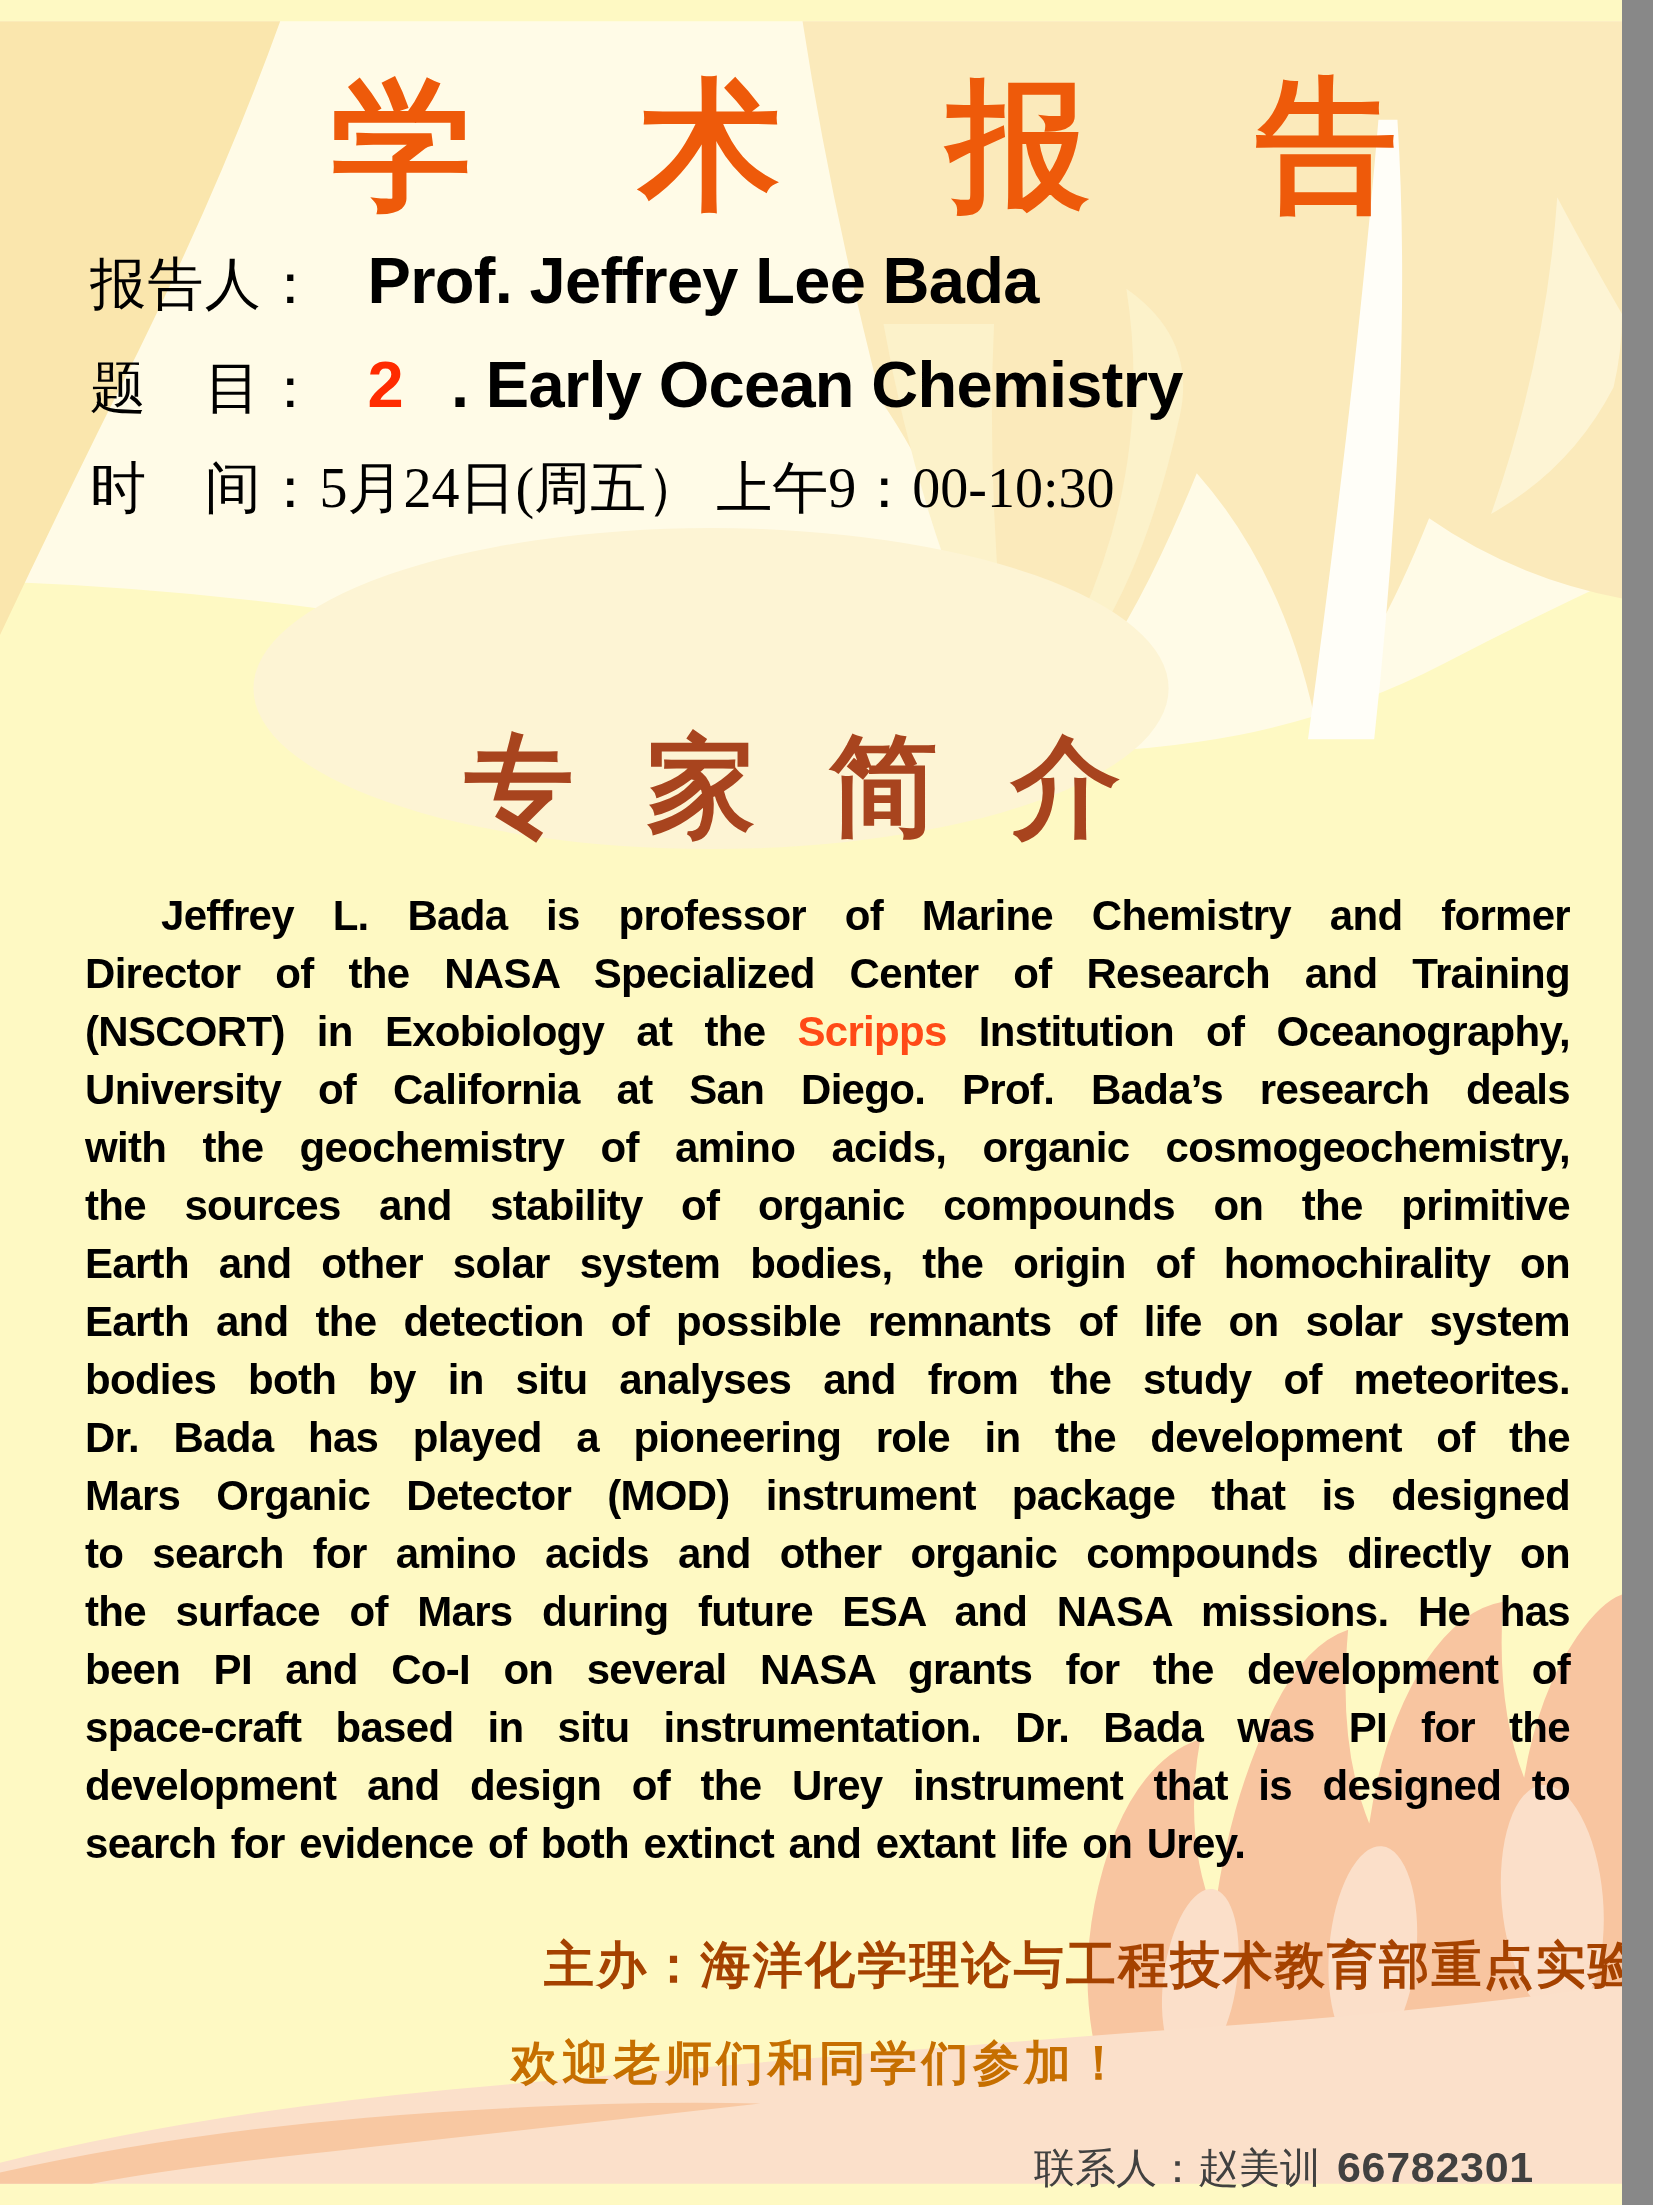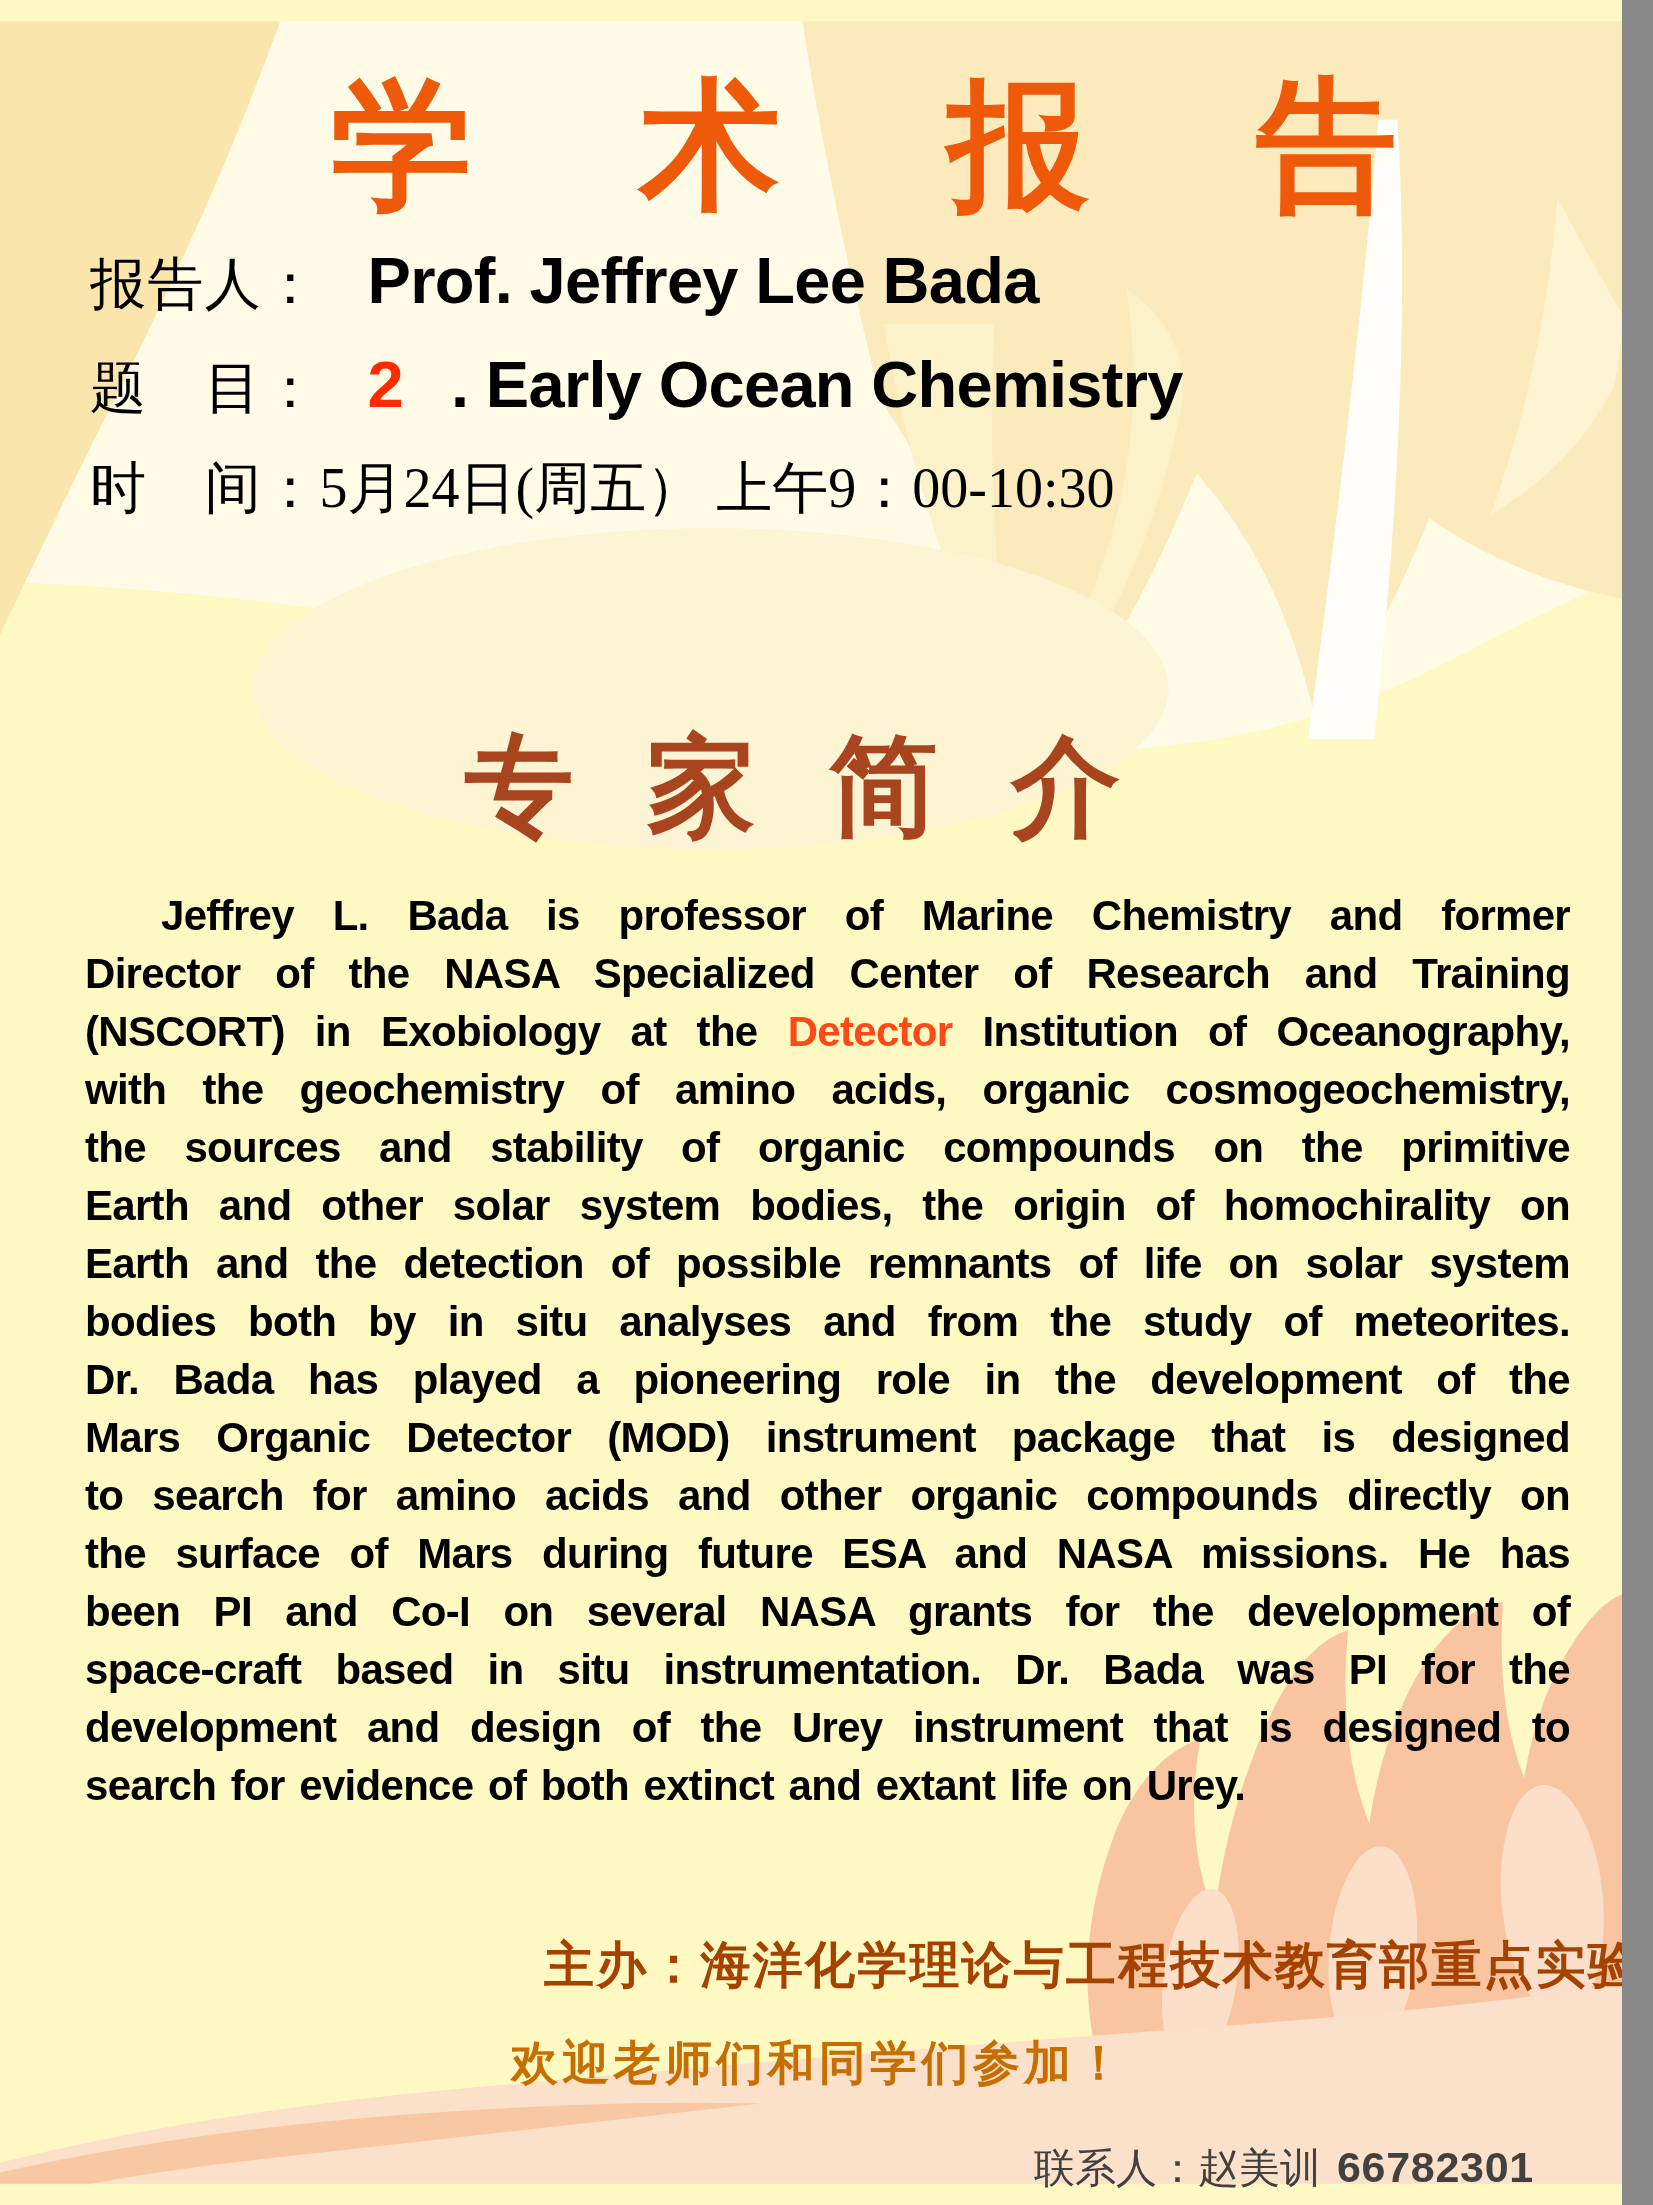--- a/index.html
+++ b/index.html
@@ -126,21 +126,22 @@
   </div>
   <div class="layer info-row" style="top:448px;">
     <span class="info-label">时　间：</span><span>5月24日(周五） 上午9：00-10:30</span>
   </div>
 
   <h2 class="layer section-heading">专 家 简 介</h2>
 
   <div class="layer bio">
       <div class="bio-line first">Jeffrey L. Bada is professor of Marine Chemistry and former</div>
       <div class="bio-line">Director of the NASA Specialized Center of Research and Training</div>
-      <div class="bio-line">(NSCORT) in Exobiology at the <span class="hl">Detector</span> Institution of Oceanography,</div>
+      <div class="bio-line">(NSCORT) in Exobiology at the <span class="hl">Scripps</span> Institution of Oceanography,</div>
+      <div class="bio-line">University of California at San Diego. Prof. Bada’s research deals</div>
       <div class="bio-line">with the geochemistry of amino acids, organic cosmogeochemistry,</div>
       <div class="bio-line">the sources and stability of organic compounds on the primitive</div>
       <div class="bio-line">Earth and other solar system bodies, the origin of homochirality on</div>
       <div class="bio-line">Earth and the detection of possible remnants of life on solar system</div>
       <div class="bio-line">bodies both by in situ analyses and from the study of meteorites.</div>
       <div class="bio-line">Dr. Bada has played a pioneering role in the development of the</div>
       <div class="bio-line">Mars Organic Detector (MOD) instrument package that is designed</div>
       <div class="bio-line">to search for amino acids and other organic compounds directly on</div>
       <div class="bio-line">the surface of Mars during future ESA and NASA missions.  He has</div>
       <div class="bio-line">been PI and Co-I on several NASA grants for the development of</div>

